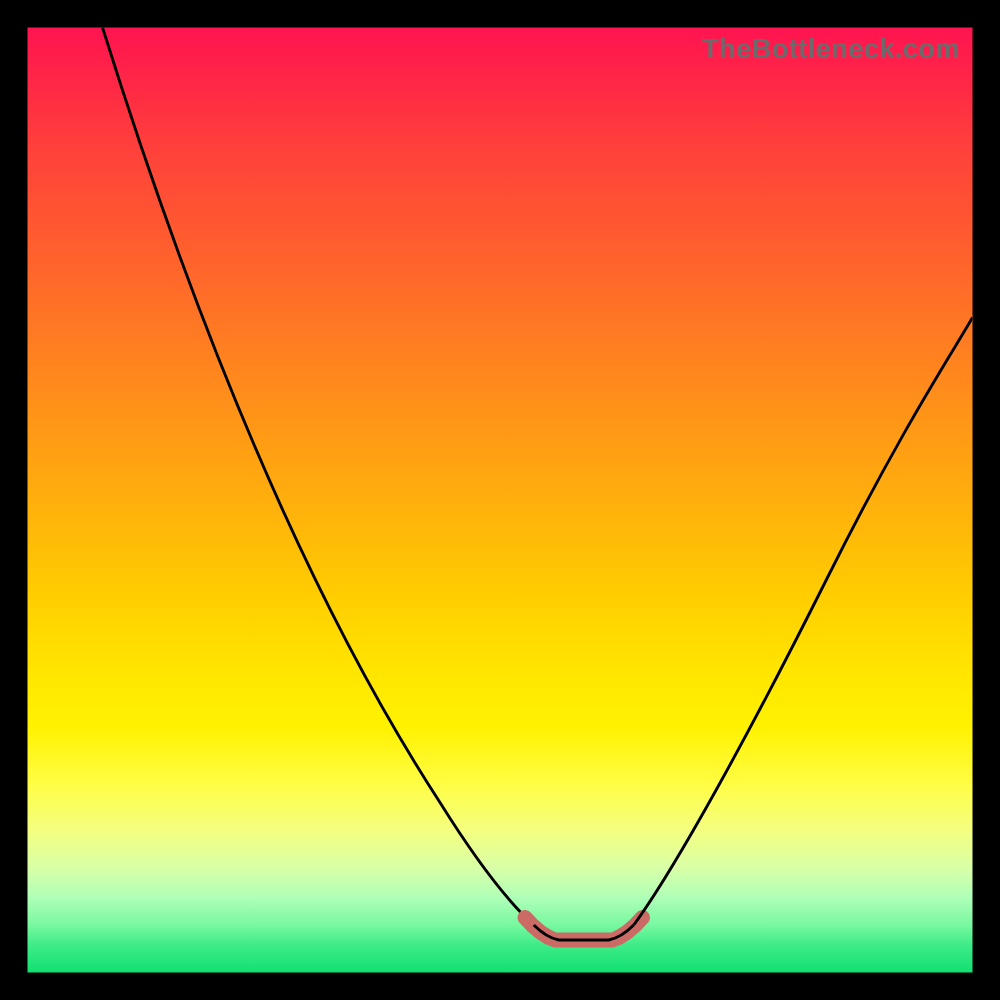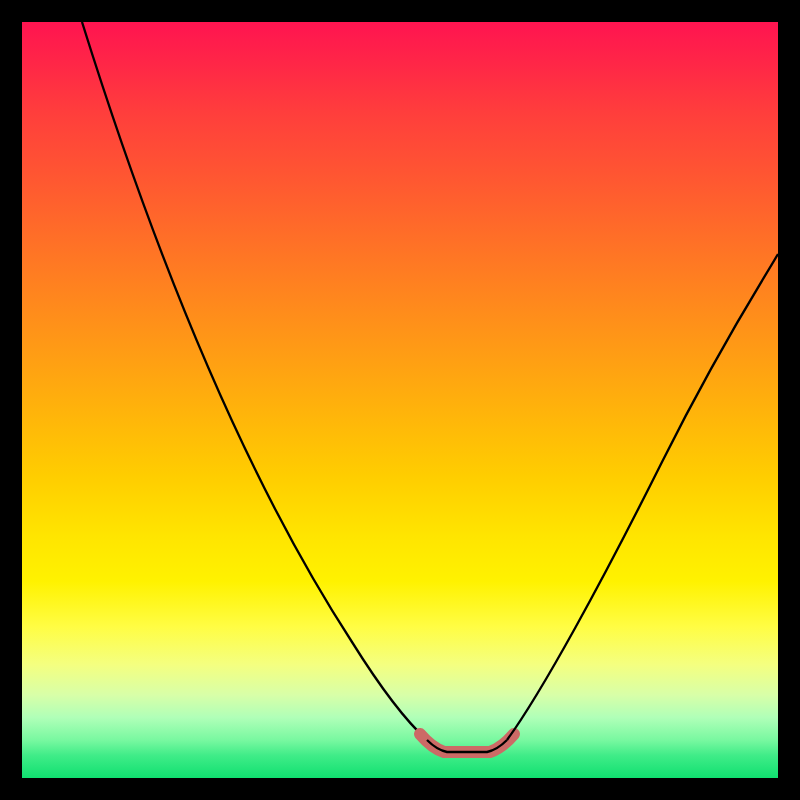--- a/index.html
+++ b/index.html
@@ -73,20 +73,21 @@
     stroke-width: 12;
     stroke-linecap: round;
     stroke-linejoin: round;
   }
 </style>
 </head>
 <body>
 
 <div class="frame">
   <div class="plot">
+    <div class="watermark">TheBottleneck.com</div>
 
     <svg class="curves" viewBox="0 0 756 756" preserveAspectRatio="none">
 
       <path class="curve" d="M 60 0
                C 110 160, 200 420, 330 620
                C 360 668, 385 700, 405 718"></path>
 
       <path class="valley" d="M 398 712
                Q 410 726, 422 730
                L 468 730

